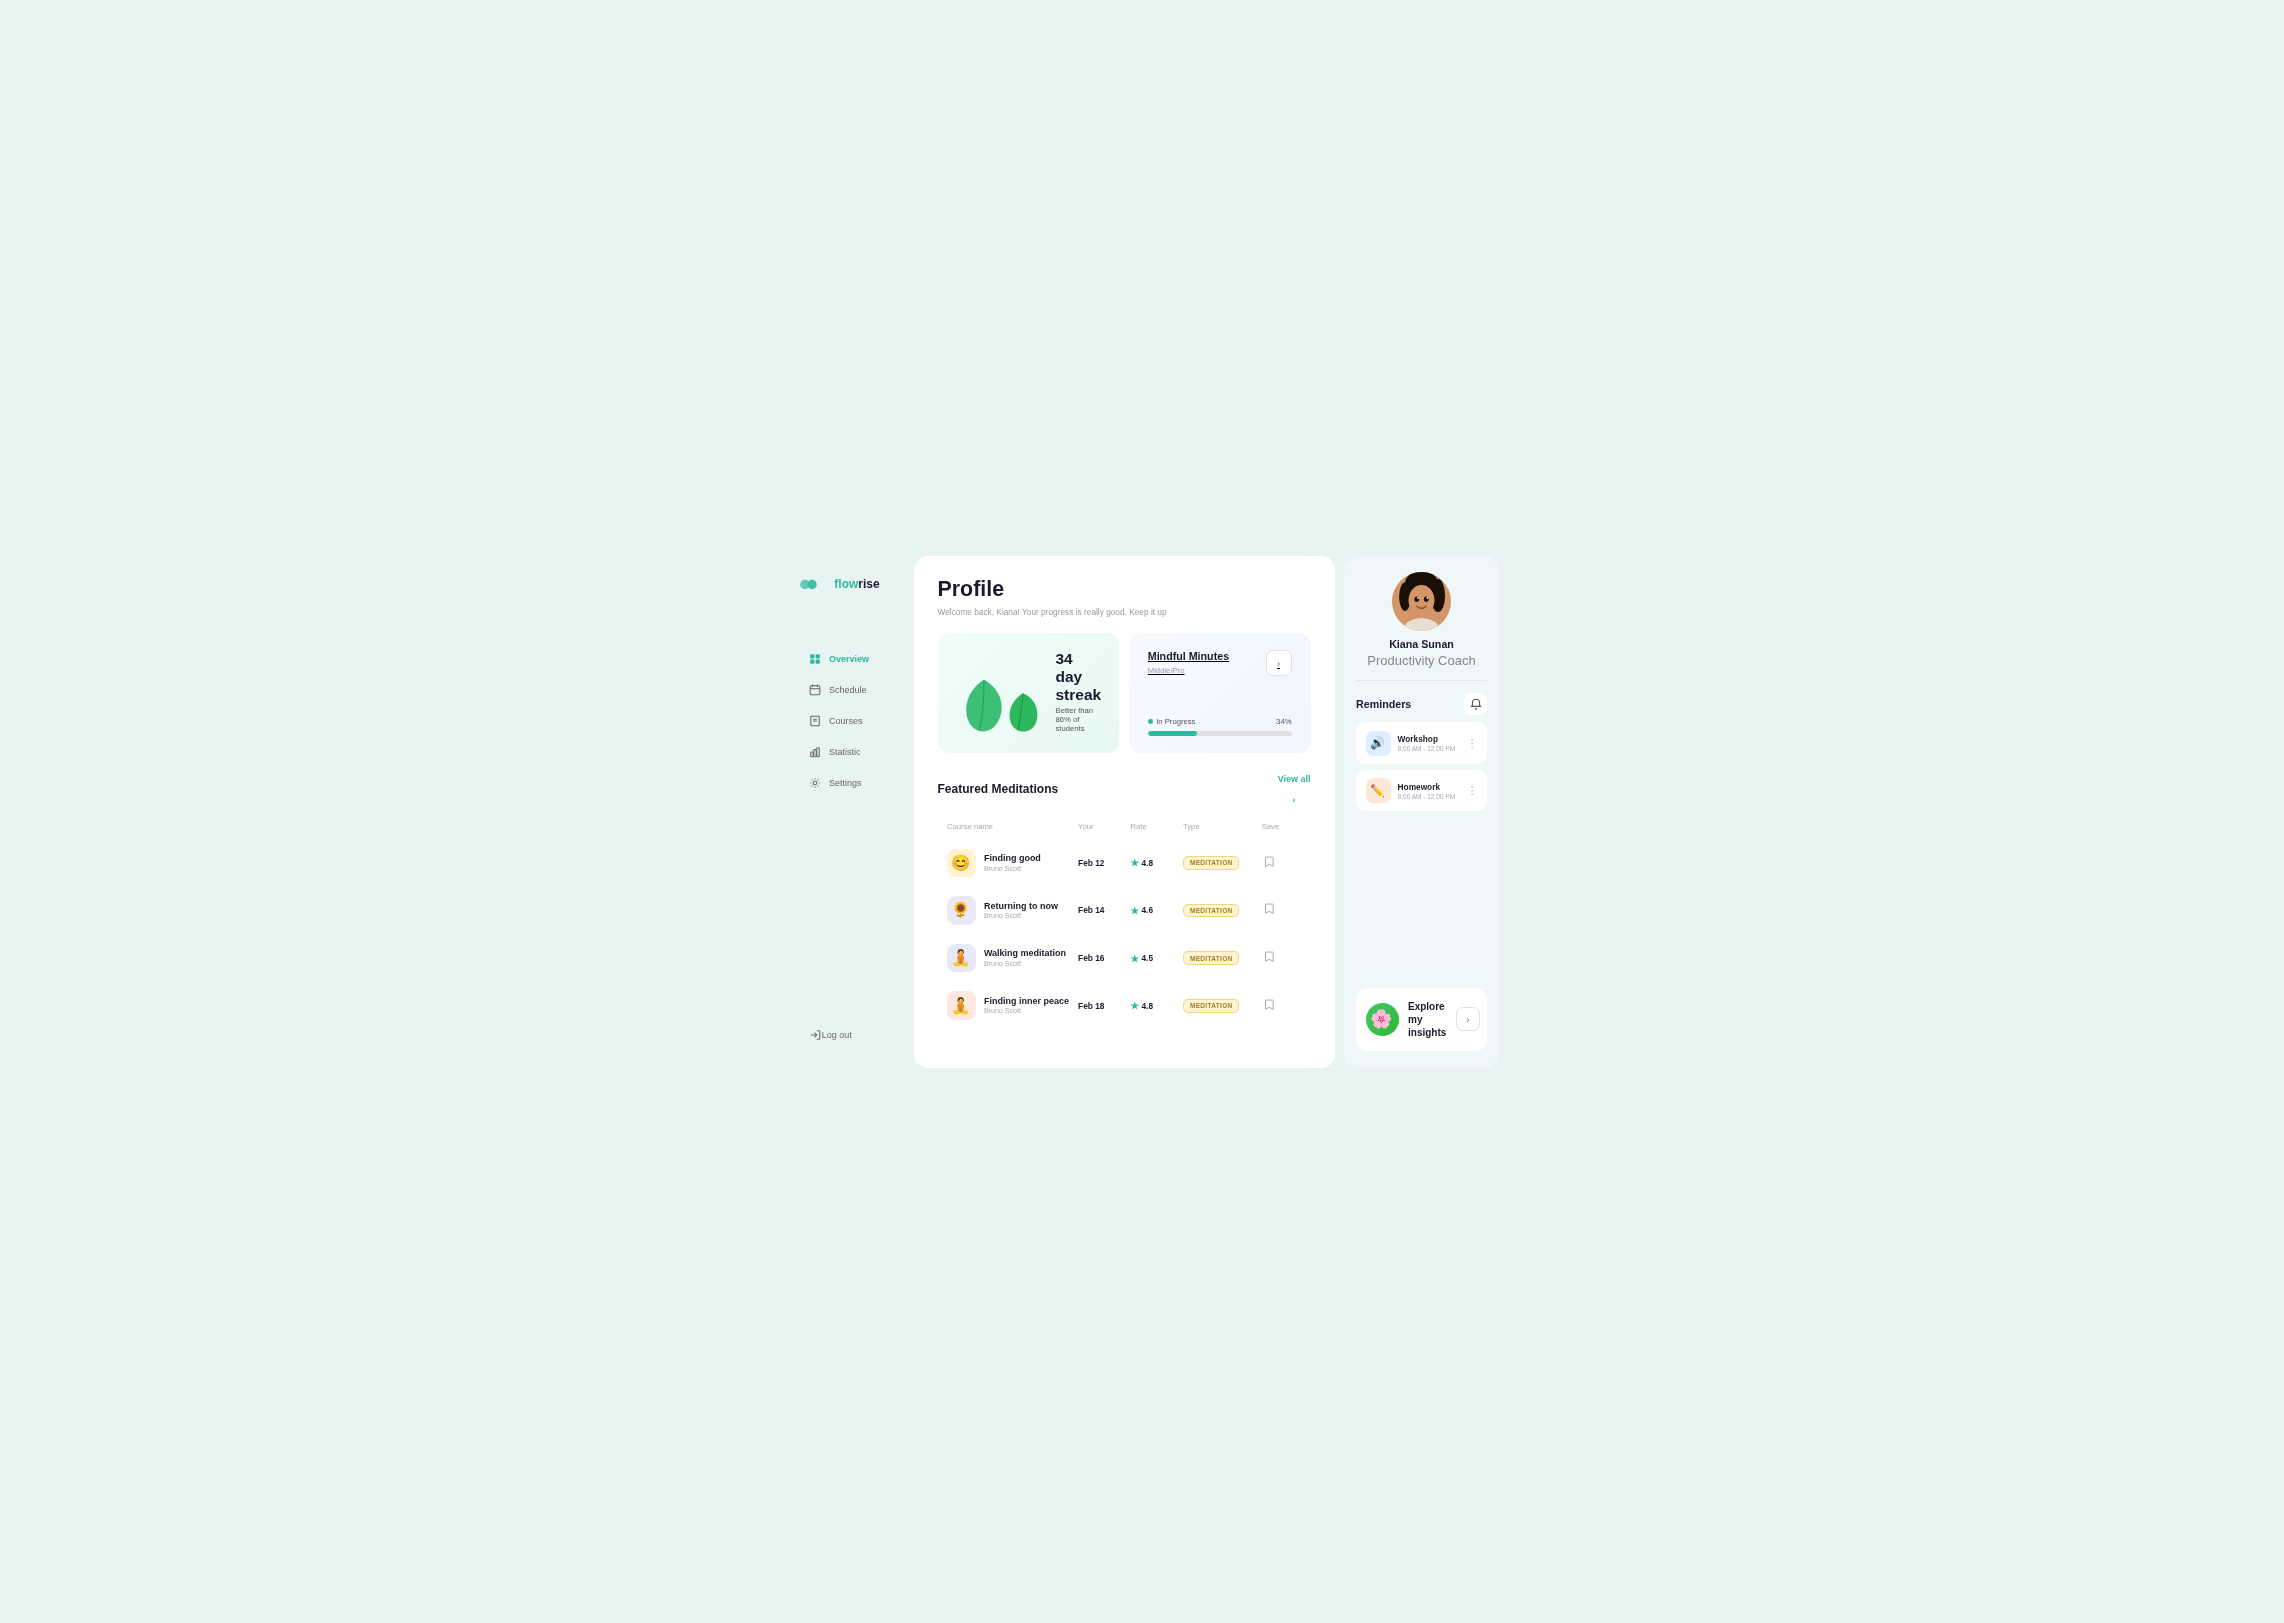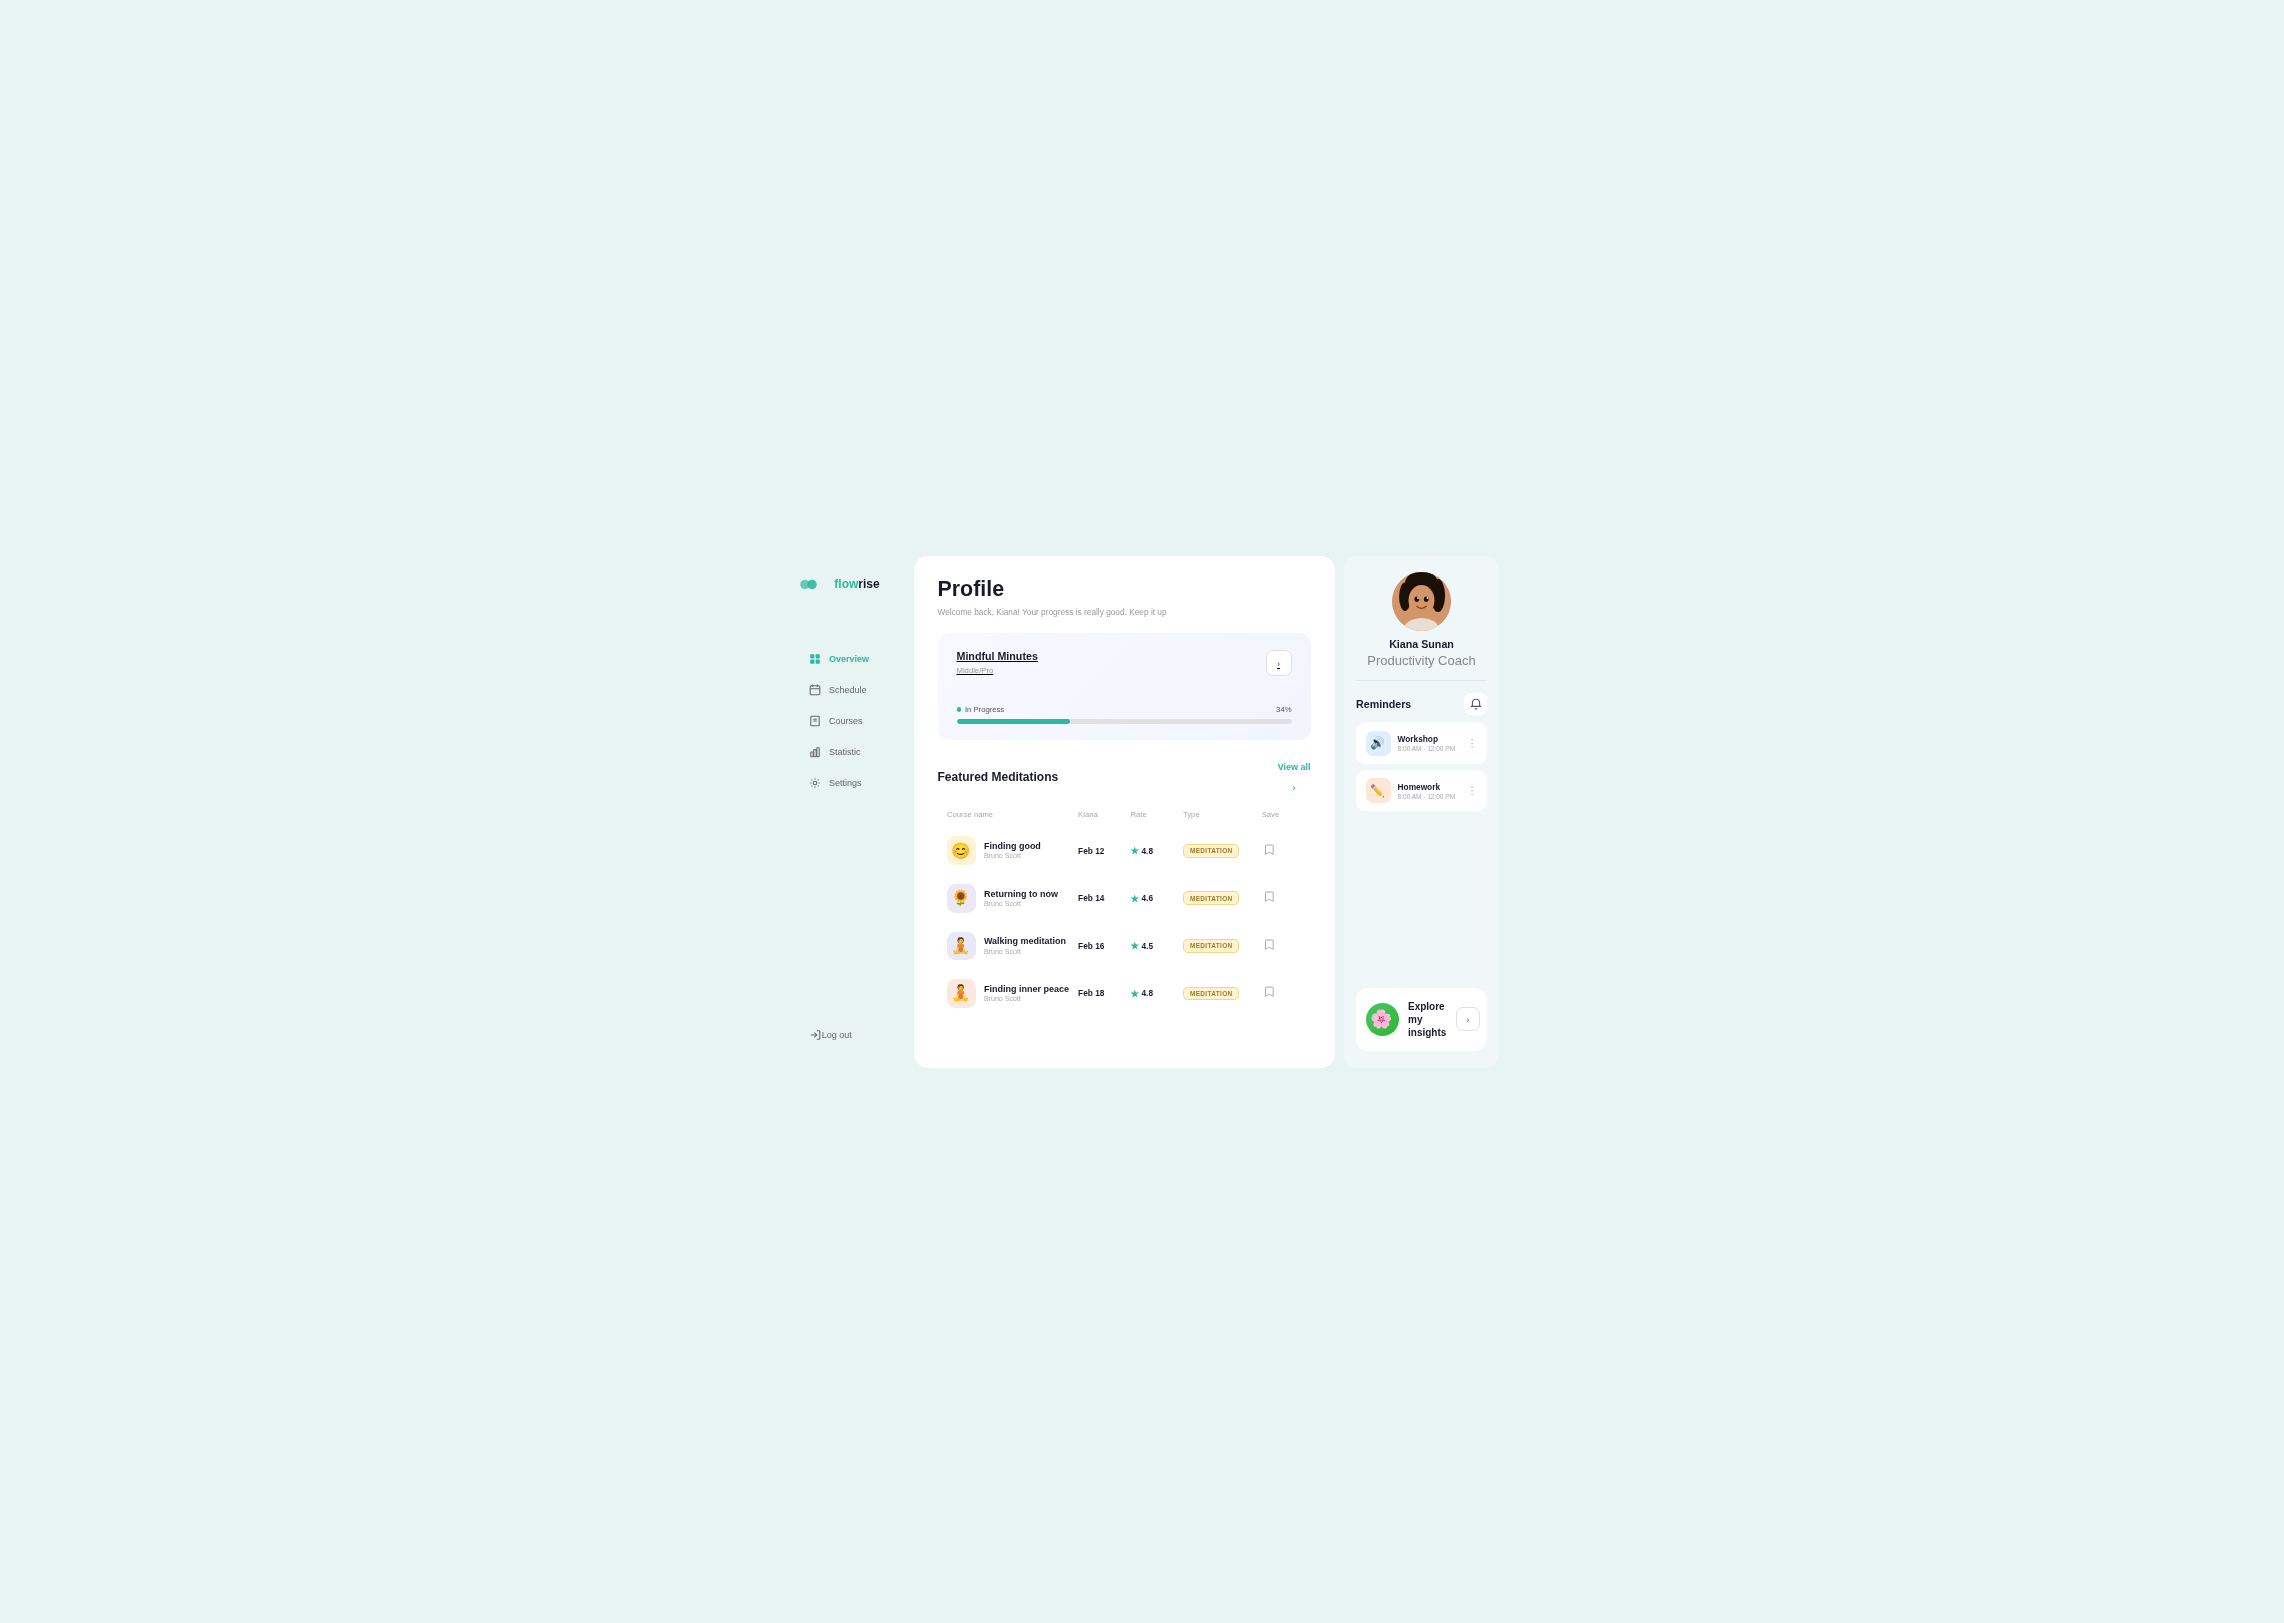--- a/index.html
+++ b/index.html
@@ -572,20 +572,38 @@
       <span>Log out</span>
     </div>
   </aside>
 
   <main class="main-content">
     <h1 class="page-title">Profile</h1>
     <p class="welcome-msg">Welcome back, Kiana! Your progress is really good. Keep it up</p>
 
     <div class="top-cards">
 
+      <div class="streak-card">
+        <div class="streak-leaves">
+
+          <svg class="leaf-big" viewBox="0 0 90 110">
+            <path d="M45 5 C20 20, 5 50, 15 80 C25 105, 55 110, 70 85 C85 60, 80 25, 45 5Z" fill="#3dbf78"></path>
+            <path d="M45 5 C45 5, 45 80, 35 100" stroke="#2a9d5c" stroke-width="2" fill="none"></path>
+          </svg>
+
+          <svg class="leaf-small" viewBox="0 0 70 90" style="margin-left:-9px">
+            <path d="M35 10 C15 22, 5 45, 12 65 C20 85, 48 88, 58 68 C68 48, 60 20, 35 10Z" fill="#2db860"></path>
+            <path d="M35 10 C35 10, 30 65, 25 80" stroke="#1f9044" stroke-width="2" fill="none"></path>
+          </svg>
+        </div>
+        <div class="streak-info">
+          <div class="streak-number">34 day streak</div>
+          <div class="streak-sub">Better than 86% of students</div>
+        </div>
+      </div>
 
       <div class="progress-card">
         <div class="progress-header">
           <div class="course-info">
             <h3>Mindful Minutes</h3>
             <p>Middle/Pro</p>
           </div>
           <button class="arrow-btn">›</button>
         </div>
         <div class="progress-footer">
@@ -606,21 +624,21 @@
     <div class="section-header">
       <h2 class="section-title">Featured Meditations</h2>
       <div class="view-all">
         <span>View all</span>
         <span>›</span>
       </div>
     </div>
 
     <div class="table-header">
       <span>Course name</span>
-      <span>Kiana</span>
+      <span>Your</span>
       <span>Rate</span>
       <span>Type</span>
       <span>Save</span>
     </div>
 
     <div id="courses-list">
         <div class="course-row">
     <div class="course-name-cell">
       <div class="course-thumb thumb-yellow">😊</div>
       <div class="course-name-info">

